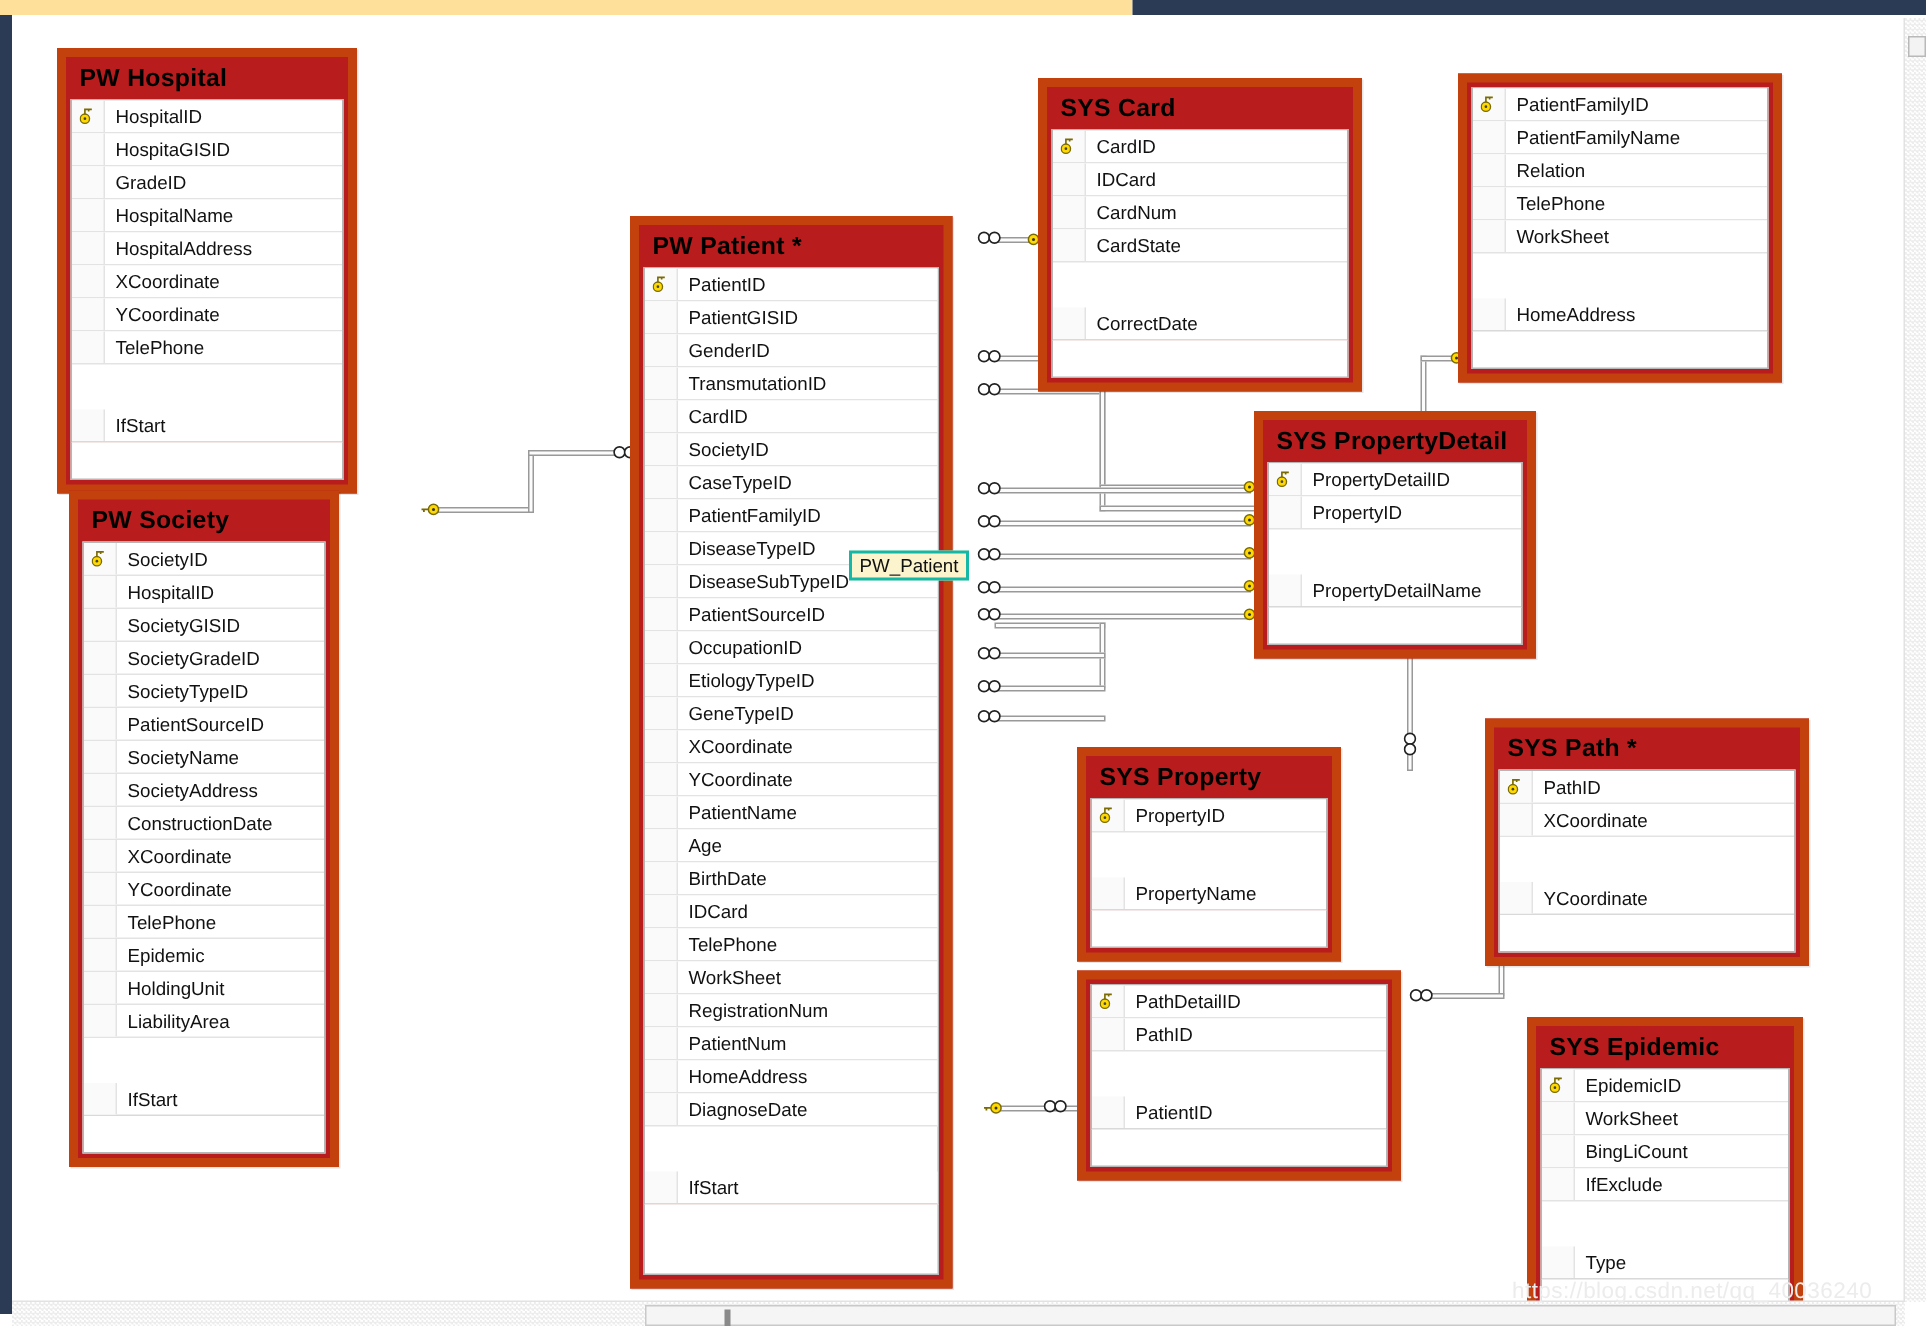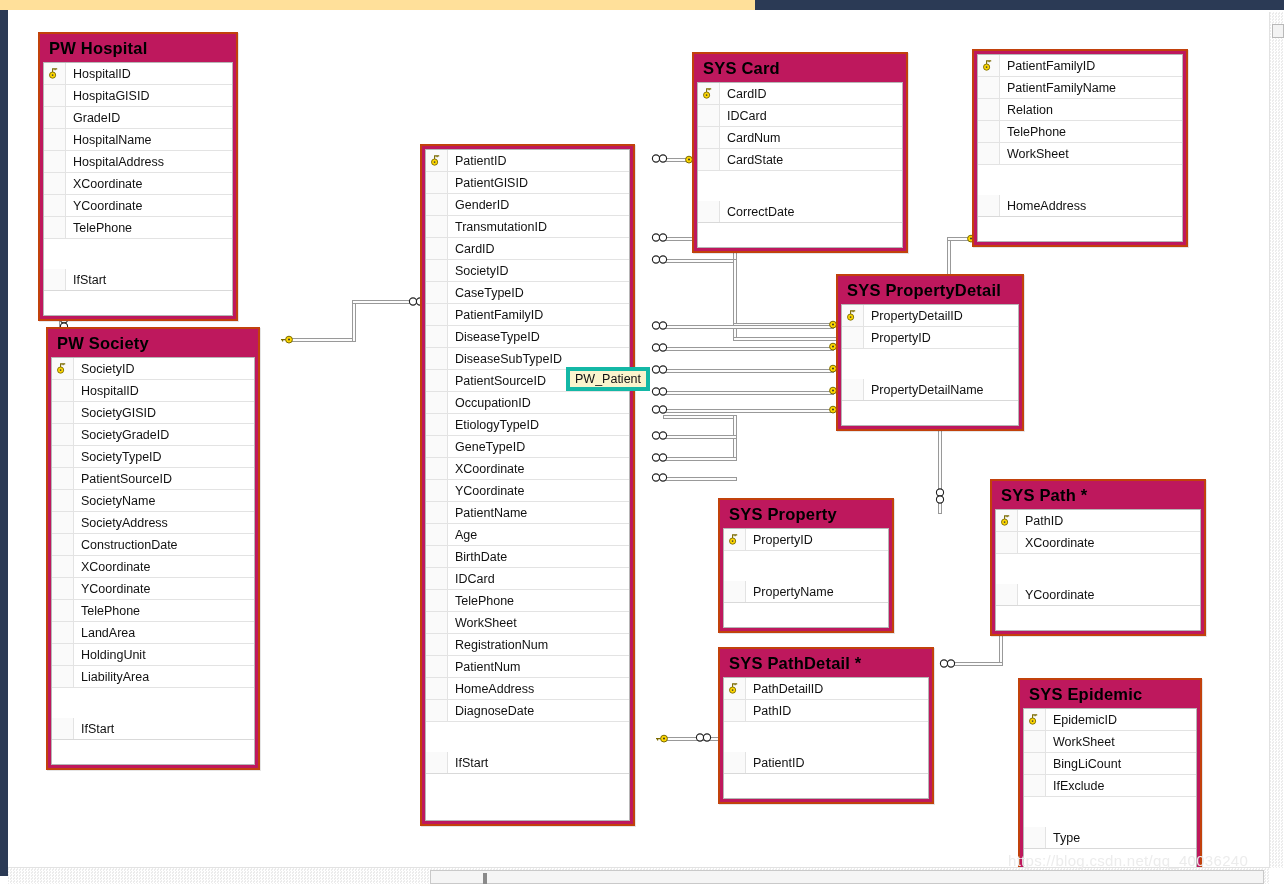--- a/index.html
+++ b/index.html
@@ -27,42 +27,42 @@
   #hscroll{position:absolute;left:8px;bottom:0;width:1262px;height:16px;
     background:repeating-conic-gradient(#ffffff 0% 25%, #ececec 0% 50%) 0 0/3px 3px;
     border-top:1px solid #e2e2e2;}
   #hthumb{position:absolute;left:422px;top:2px;width:832px;height:12px;background:#f5f5f5;border:1px solid #c9c9c9;}
   #hgrip{position:absolute;left:52px;top:2px;width:4px;height:12px;background:#8a8a8a;}
 
   #watermark{position:absolute;left:1008px;top:852px;font-size:15px;color:#ececec;
     letter-spacing:.3px;white-space:nowrap;}
 
   
-  .entity{position:absolute;background:#be185d;border:2px solid #c2410c;
+  .entity{position:absolute;background:#b91c1c;border:6px solid #c2410c;
     box-shadow:1px 1px 0 rgba(0,0,0,.10);box-sizing:border-box;padding:3px;}
   .entity .title{font-size:16.5px;font-weight:bold;color:#000;padding:2px 0 4px 6px;
     letter-spacing:.2px;white-space:nowrap;}
   .entity .grid{background:#fff;border:1px solid #b6b6b6;border-bottom:none;}
   .entity .row{display:flex;align-items:center;height:22px;border-bottom:1px solid #e3e3e3;
     box-sizing:border-box;background:#fff;}
   .entity .row:last-child{border-bottom:1px solid #d9d9d9;margin-top:30px;}
   .entity .gutter{width:21px;min-width:21px;height:100%;border-right:1px solid #e3e3e3;
     background:#fafafa;display:flex;align-items:center;justify-content:center;}
   .entity .fname{font-size:12.5px;color:#111;padding-left:7px;white-space:nowrap;}
   .entity .pad{height:100%;background:#fff;border:1px solid #b6b6b6;border-top:none;}
   .key-g{display:block;width:11px;height:11px;}
 
   
   .seg{position:absolute;background:#fcfcfc;border:1px solid #999;box-sizing:border-box;}
   .seg.h{height:4px;}
   .seg.v{width:4px;}
   .endkey{position:absolute;width:14px;height:11px;}
   .endinf{position:absolute;width:20px;height:9px;}
 
-  .tooltip{position:absolute;background:#fbf4cd;border:4px solid #14b8a6;
+  .tooltip{position:absolute;background:#fbf4cd;border:2px solid #14b8a6;
     font-size:12.5px;color:#111;padding:1px 5px;white-space:nowrap;}
 </style>
 </head>
 <body>
 
 <div id="top-bar"></div>
 <div id="top-bar-dark"></div>
 <div id="left-rail"></div>
 <div id="doc-rule"></div>
 
@@ -311,21 +311,21 @@
           <div class="gutter"></div>
           <div class="fname">TelePhone</div>
         </div>
         <div class="row">
           <div class="gutter"></div>
           <div class="fname">IfStart</div>
         </div>
       </div>
       <div class="pad" style="height: 24px;"></div>
     </div>
-  <div class="entity" id="e-pw-society" style="left:38px;top:315px;width:214px;">
+  <div class="entity" id="e-pw-society" style="left:38px;top:315px;width:180px;">
       <div class="title">PW Society</div>
       <div class="grid">
         <div class="row">
           <div class="gutter">
             <svg class="key-g" viewBox="0 0 11 11">
               <circle cx="3.6" cy="7.1" r="3.1" fill="#ffd800" stroke="#7a6a00" stroke-width=".9"></circle>
               <circle cx="3.6" cy="7.1" r=".9" fill="#444"></circle>
               <path d="M3.6 4.1 L3.6 .9 L8.2 .9 M6.1 .9 L6.1 2.3" stroke="#7a6a00" stroke-width="1.1" fill="none"></path>
             </svg>
           </div>
@@ -370,38 +370,39 @@
         <div class="row">
           <div class="gutter"></div>
           <div class="fname">YCoordinate</div>
         </div>
         <div class="row">
           <div class="gutter"></div>
           <div class="fname">TelePhone</div>
         </div>
         <div class="row">
           <div class="gutter"></div>
-          <div class="fname">LandArea</div>
+          <div class="fname">Epidemic</div>
         </div>
         <div class="row">
           <div class="gutter"></div>
           <div class="fname">HoldingUnit</div>
         </div>
         <div class="row">
           <div class="gutter"></div>
           <div class="fname">LiabilityArea</div>
         </div>
         <div class="row">
           <div class="gutter"></div>
           <div class="fname">IfStart</div>
         </div>
       </div>
       <div class="pad" style="height: 24px;"></div>
     </div>
   <div class="entity" id="e-pw-patient" style="left:412px;top:132px;width:215px;">
+      <div class="title">PW Patient *</div>
       <div class="grid">
         <div class="row">
           <div class="gutter">
             <svg class="key-g" viewBox="0 0 11 11">
               <circle cx="3.6" cy="7.1" r="3.1" fill="#ffd800" stroke="#7a6a00" stroke-width=".9"></circle>
               <circle cx="3.6" cy="7.1" r=".9" fill="#444"></circle>
               <path d="M3.6 4.1 L3.6 .9 L8.2 .9 M6.1 .9 L6.1 2.3" stroke="#7a6a00" stroke-width="1.1" fill="none"></path>
             </svg>
           </div>
           <div class="fname">PatientID</div>
@@ -642,21 +643,20 @@
           <div class="fname">XCoordinate</div>
         </div>
         <div class="row">
           <div class="gutter"></div>
           <div class="fname">YCoordinate</div>
         </div>
       </div>
       <div class="pad" style="height: 24px;"></div>
     </div>
   <div class="entity" id="e-sys-pathdetail" style="left:710px;top:635px;width:216px;">
-      <div class="title">SYS PathDetail *</div>
       <div class="grid">
         <div class="row">
           <div class="gutter">
             <svg class="key-g" viewBox="0 0 11 11">
               <circle cx="3.6" cy="7.1" r="3.1" fill="#ffd800" stroke="#7a6a00" stroke-width=".9"></circle>
               <circle cx="3.6" cy="7.1" r=".9" fill="#444"></circle>
               <path d="M3.6 4.1 L3.6 .9 L8.2 .9 M6.1 .9 L6.1 2.3" stroke="#7a6a00" stroke-width="1.1" fill="none"></path>
             </svg>
           </div>
           <div class="fname">PathDetailID</div>

